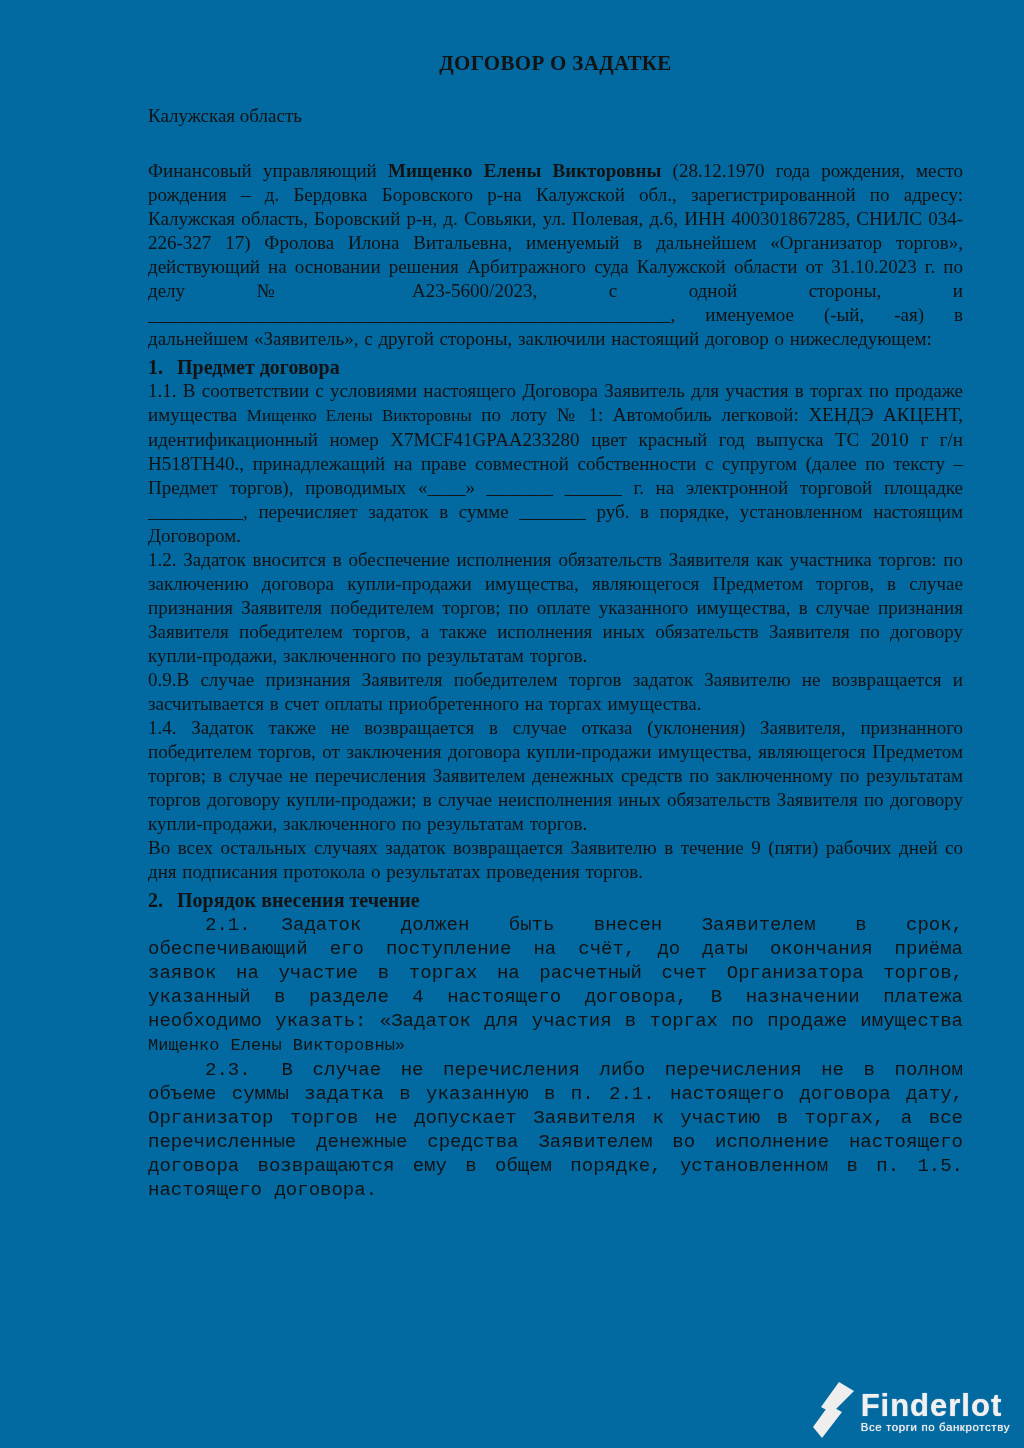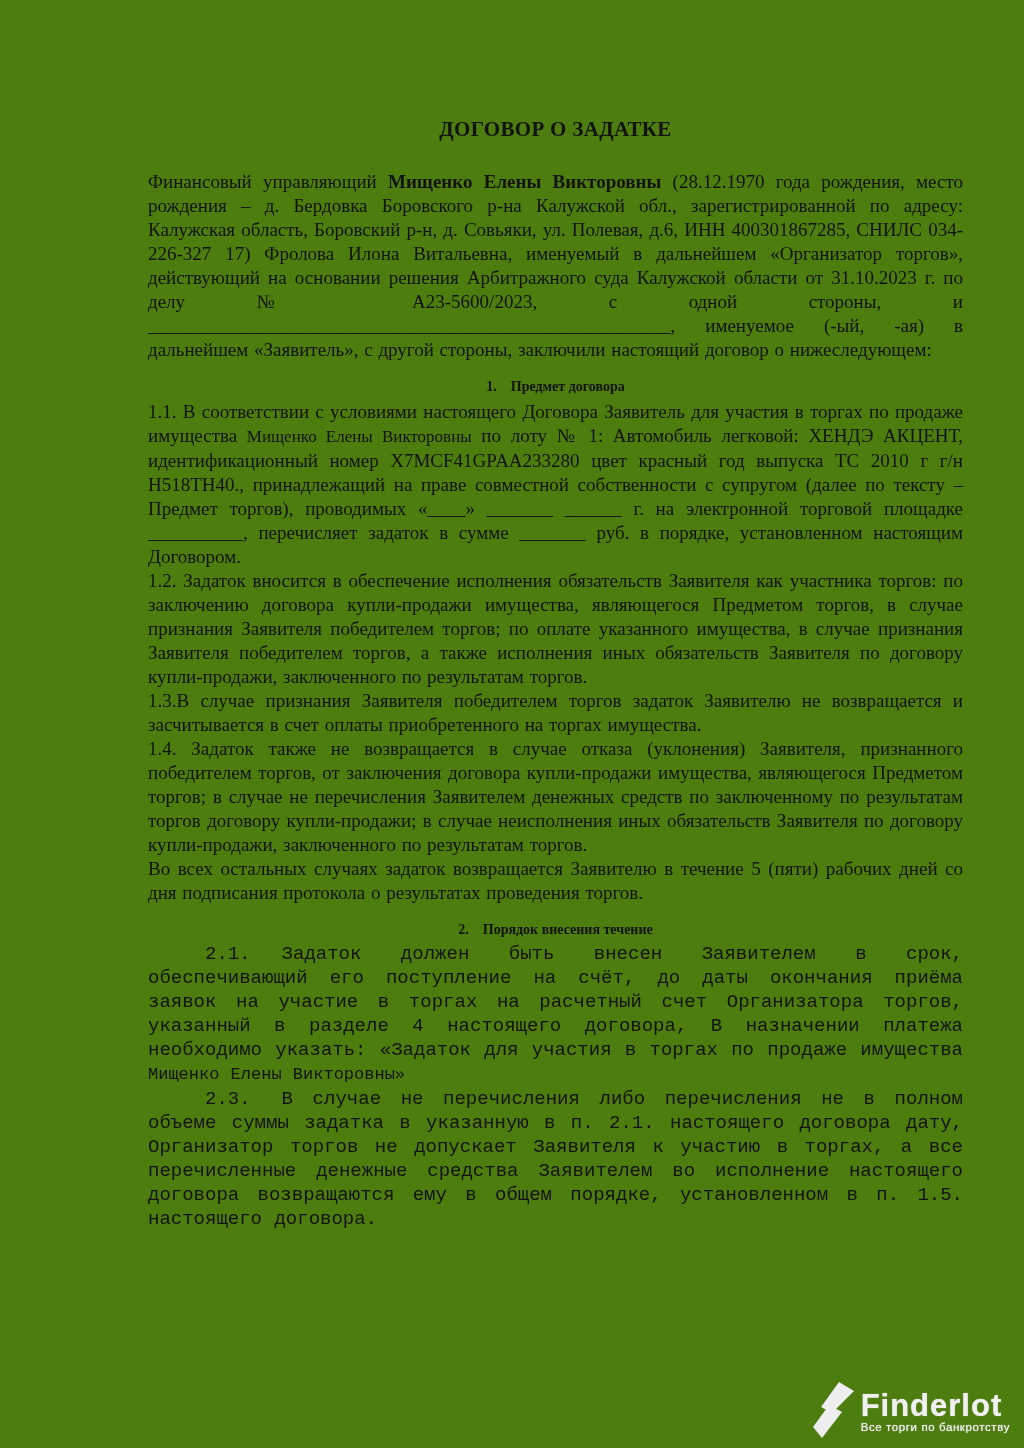--- a/index.html
+++ b/index.html
@@ -6,22 +6,22 @@
   html, body { width: 1024px; height: 1448px; background: #ffffff; }
   body {
     font-family: "Liberation Serif", "DejaVu Serif", serif;
     color: #131313;
     position: relative;
     overflow: hidden;
   }
   .page {
     position: absolute;
     inset: 0;
-    padding: 116px 61px 0 148px;
-    background: #4d7c0f;
+    padding: 50px 61px 0 148px;
+    background: #0369a1;
   }
   .doc-title {
     font-size: 21px;
     font-weight: bold;
     text-align: center;
     line-height: 26px;
     margin-bottom: 28px;
     letter-spacing: 0.3px;
   }
   .region {
@@ -29,25 +29,25 @@
     line-height: 24.5px;
     margin-bottom: 30px;
   }
   .para {
     font-size: 19px;
     line-height: 24px;
     text-align: justify;
     word-spacing: 1px;
   }
   .sec-heading {
-    font-size: 14px;
+    font-size: 20px;
     font-weight: bold;
-    text-align: center;
+    text-align: left;
     line-height: 24.5px;
-    margin-top: 13px;
+    margin-top: 4px;
     margin-bottom: 0;
   }
   .sec-gap { display: inline-block; width: 14px; }
   .indent { text-indent: 57px; font-family: Liberation Mono, monospace; }
   .ptab { display: inline-block; width: 31px; }
   .alt { font-size: 17px; }
   .b { font-weight: bold; }
   .watermark {
     position: absolute;
     right: 14px;
@@ -76,34 +76,35 @@
     text-shadow: 0 0 1px #e6e6e6;
   }
 </style>
 </head>
 <body>
 
 <div class="page">
 
   <h1 class="doc-title">ДОГОВОР О ЗАДАТКЕ</h1>
 
+  <p class="region">Калужская область</p>
 
   <p class="para"><span>Финансовый управляющий </span><span class="b">Мищенко Елены Викторовны</span><span> (28.12.1970 года рождения, место рождения – д. Бердовка Боровского р-на Калужской обл., зарегистрированной по адресу: Калужская область, Боровский р-н, д. Совьяки, ул. Полевая, д.6, ИНН 400301867285, СНИЛС 034-226-327 17) Фролова Илона Витальевна, именуемый в дальнейшем «Организатор торгов», действующий на основании решения Арбитражного суда Калужской области от 31.10.2023 г. по делу № А23-5600/2023, с одной стороны, и _______________________________________________________, именуемое (-ый, -ая) в дальнейшем «Заявитель», с другой стороны, заключили настоящий договор о нижеследующем:</span></p>
 
   <h2 class="sec-heading"><span>1.</span><span class="sec-gap"></span><span>Предмет договора</span></h2>
 
   <p class="para"><span>1.1. В соответствии с условиями настоящего Договора Заявитель для участия в торгах по продаже имущества </span><span class="alt">Мищенко Елены Викторовны</span><span> по лоту № 1: Автомобиль легковой: ХЕНДЭ АКЦЕНТ, идентификационный номер X7MCF41GPAA233280 цвет красный год выпуска ТС 2010 г г/н Н518ТН40., принадлежащий на праве совместной собственности с супругом (далее по тексту – Предмет торгов), проводимых «____» _______ ______ г. на электронной торговой площадке __________, перечисляет задаток в сумме _______ руб. в порядке, установленном настоящим Договором.</span></p>
 
   <p class="para">1.2. Задаток вносится в обеспечение исполнения обязательств Заявителя как участника торгов: по заключению договора купли-продажи имущества, являющегося Предметом торгов, в случае признания Заявителя победителем торгов; по оплате указанного имущества, в случае признания Заявителя победителем торгов, а также исполнения иных обязательств Заявителя по договору купли-продажи, заключенного по результатам торгов.</p>
 
-  <p class="para">1.3.В случае признания Заявителя победителем торгов задаток Заявителю не возвращается и засчитывается в счет оплаты приобретенного на торгах имущества.</p>
+  <p class="para">0.9.В случае признания Заявителя победителем торгов задаток Заявителю не возвращается и засчитывается в счет оплаты приобретенного на торгах имущества.</p>
 
   <p class="para">1.4. Задаток также не возвращается в случае отказа (уклонения) Заявителя, признанного победителем торгов, от заключения договора купли-продажи имущества, являющегося Предметом торгов; в случае не перечисления Заявителем денежных средств по заключенному по результатам торгов договору купли-продажи; в случае неисполнения иных обязательств Заявителя по договору купли-продажи, заключенного по результатам торгов.</p>
 
-  <p class="para">Во всех остальных случаях задаток возвращается Заявителю в течение 5 (пяти) рабочих дней со дня подписания протокола о результатах проведения торгов.</p>
+  <p class="para">Во всех остальных случаях задаток возвращается Заявителю в течение 9 (пяти) рабочих дней со дня подписания протокола о результатах проведения торгов.</p>
 
   <h2 class="sec-heading"><span>2.</span><span class="sec-gap"></span><span>Порядок внесения течение</span></h2>
 
   <p class="para indent"><span>2.1.</span><span class="ptab"></span><span>Задаток должен быть внесен Заявителем в срок, обеспечивающий его поступление на счёт, до даты окончания приёма заявок на участие в торгах на расчетный счет Организатора торгов, указанный в разделе 4 настоящего договора, В назначении платежа необходимо указать: «Задаток для участия в торгах по продаже имущества </span><span class="alt">Мищенко Елены Викторовны»</span></p>
 
 
   <p class="para indent"><span>2.3.</span><span class="ptab"></span><span>В случае не перечисления либо перечисления не в полном объеме суммы задатка в указанную в п. 2.1. настоящего договора дату, Организатор торгов не допускает Заявителя к участию в торгах, а все перечисленные денежные средства Заявителем во исполнение настоящего договора возвращаются ему в общем порядке, установленном в п. 1.5. настоящего договора.</span></p>
 
   <div class="watermark">
     <span>

